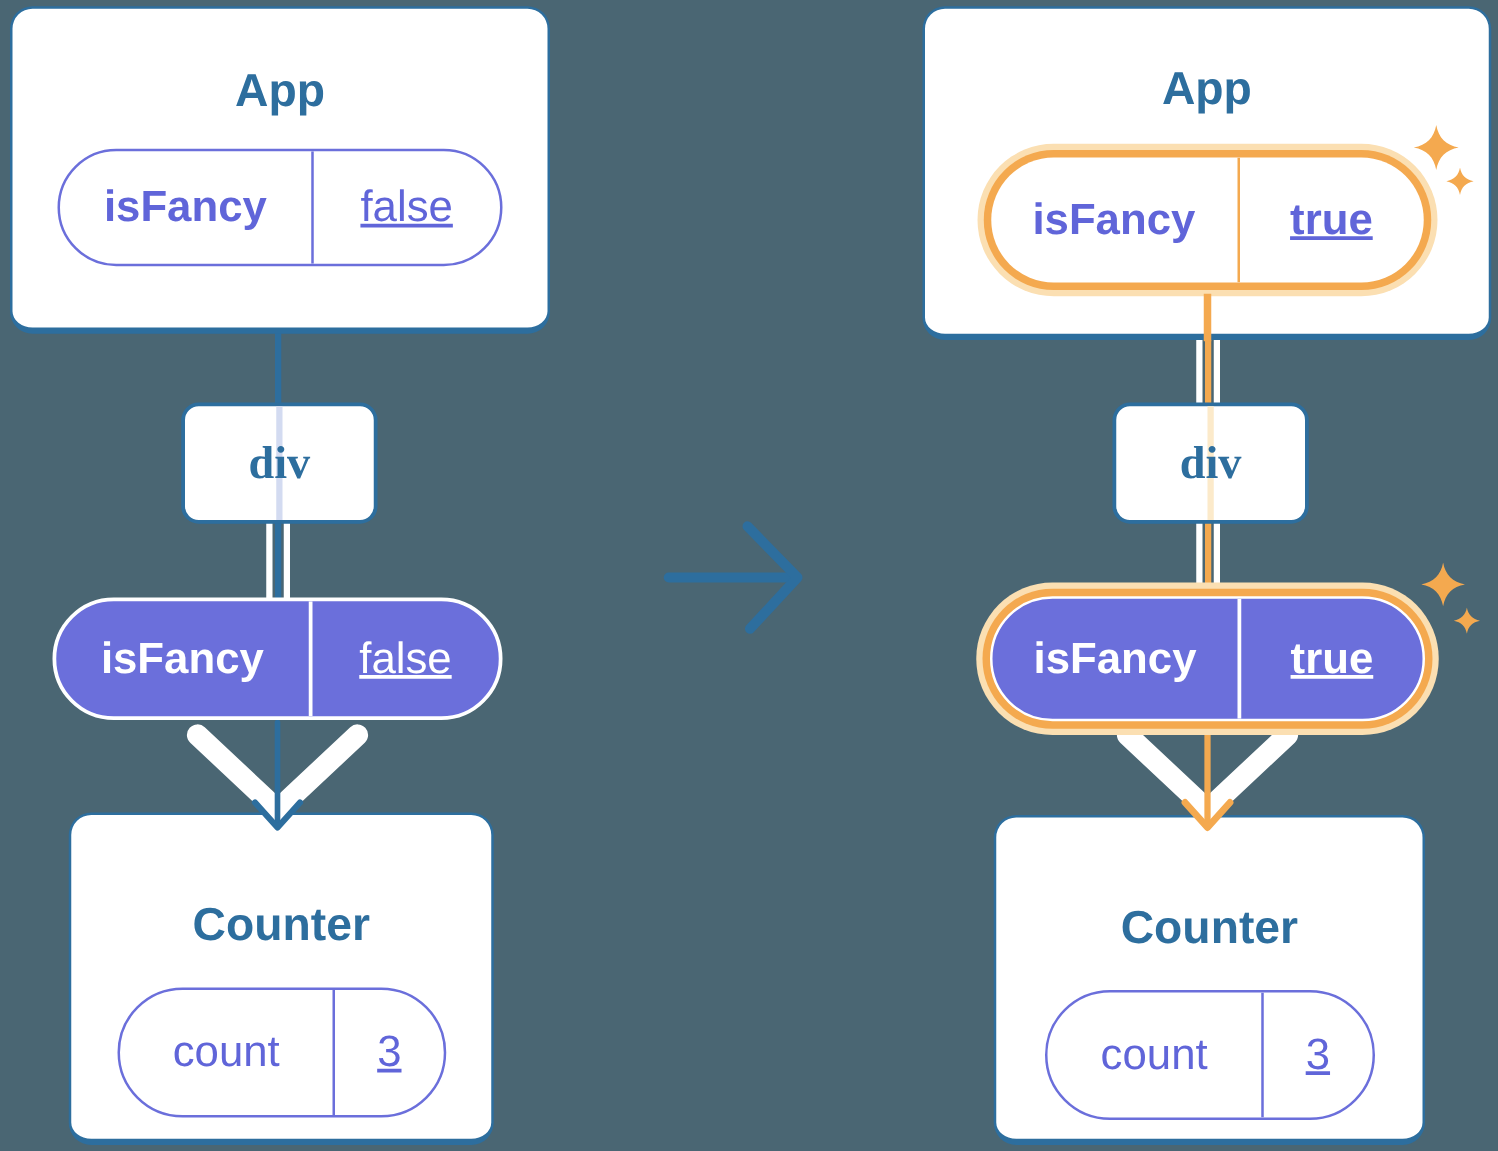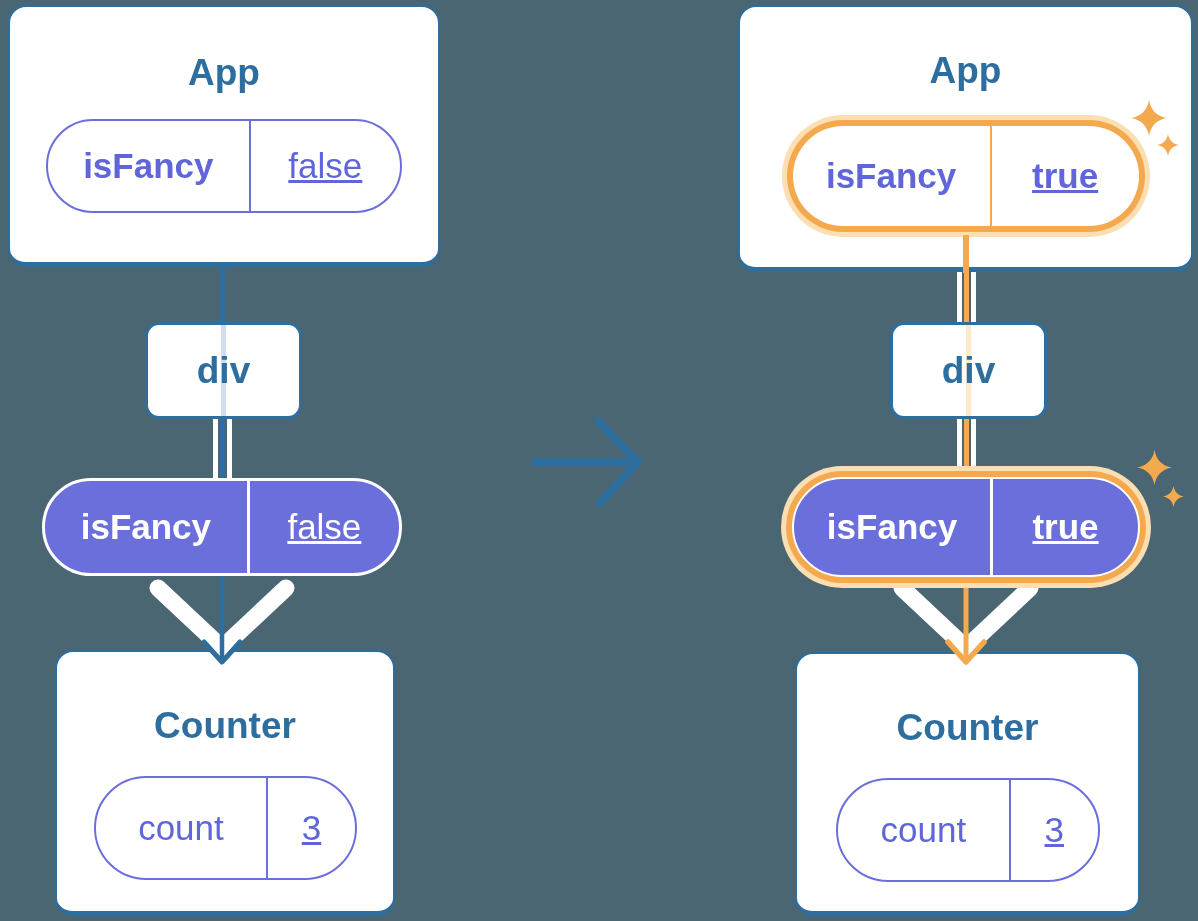--- a/index.html
+++ b/index.html
@@ -13,33 +13,33 @@
   
   .card {
     position:absolute; background:#fff; box-sizing:border-box;
     border:2px solid var(--blue,#2D6E9E); border-bottom-width:5px;
     border-radius:18px; text-align:center; z-index:1;
   }
   .card-title {
     font-size:37px; line-height:48px; font-weight:600;
     color:var(--blue,#2D6E9E);
   }
-  .pt42 { padding-top:42px; } .pt40 { padding-top:40px; } .pt46 { padding-top:50px; }
+  .pt42 { padding-top:42px; } .pt40 { padding-top:40px; } .pt46 { padding-top:64px; }
 
   
   .node {
     position:absolute; background:#fff; box-sizing:border-box;
     border:3px solid var(--blue,#2D6E9E); border-radius:14px;
     display:flex; align-items:center; justify-content:center;
     font-size:37px; font-weight:600; color:var(--blue,#2D6E9E); z-index:1;
   }
   .node-inner-line {
     position:absolute; top:0; bottom:0; left:50%; width:5px; margin-left:-2.5px; z-index:0;
   }
-  .node-label { position:relative; z-index:1; }
+  .node-label { position:relative; z-index:1;font-family:Liberation Serif, serif; }
   .line-lavender { background:var(--lavender,#D3DBF1); }
   .line-orange-pale { background:var(--orange-pale,#FCEACA); }
 
   
   .pill-outline {
     margin:0 auto; box-sizing:border-box; overflow:hidden;
     border:2.5px solid var(--purple-fill,#6B6FDB); border-radius:999px;
     display:flex; align-items:stretch;
     font-size:35px; color:var(--purple-text,#6065D9);
   }

